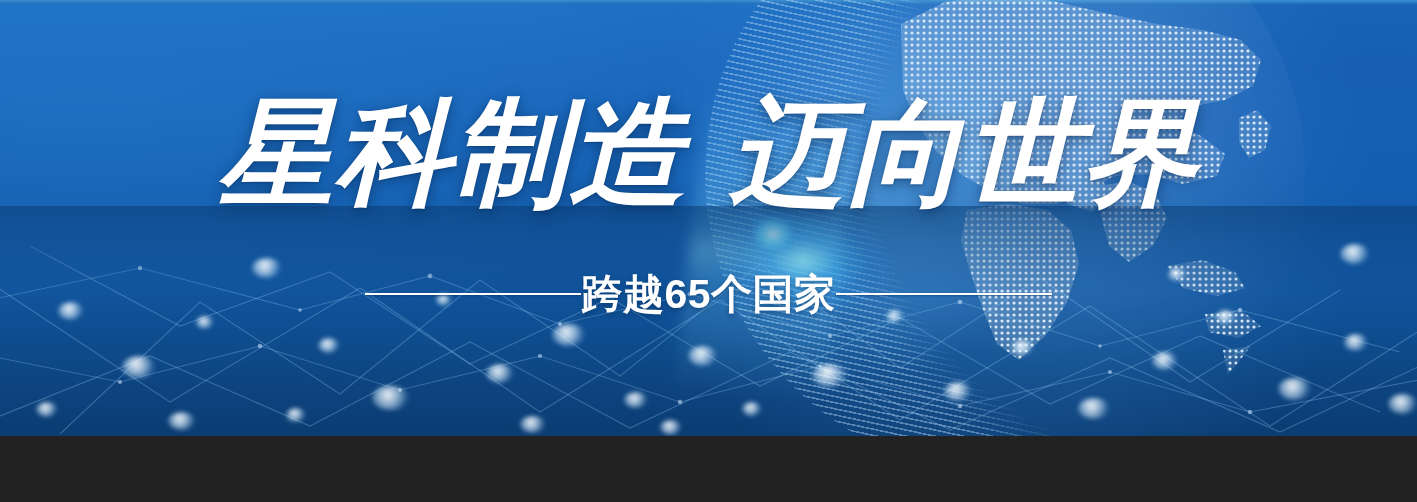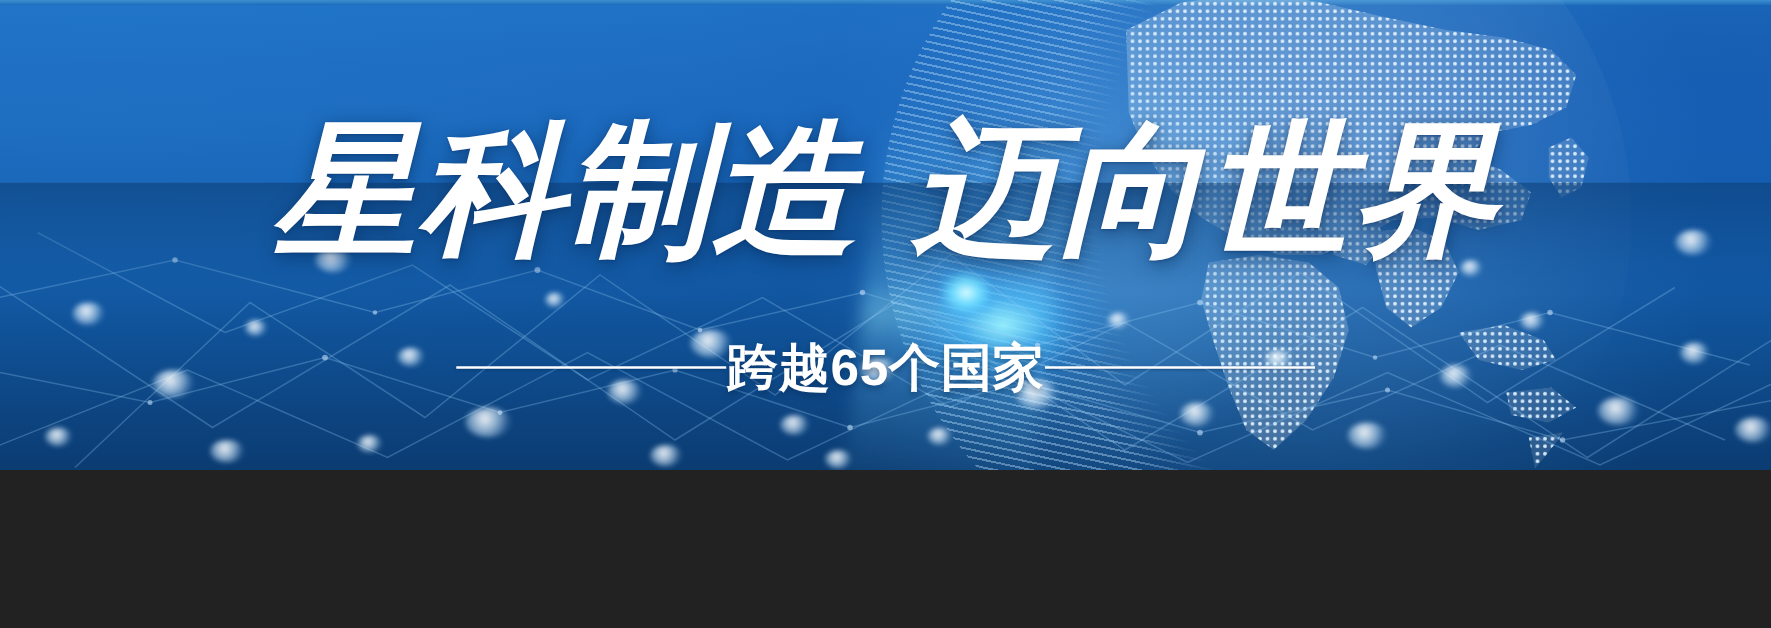--- a/index.html
+++ b/index.html
@@ -3,21 +3,21 @@
 <meta charset="utf-8">
 <title>Banner</title>
 <style>
   * { margin:0; padding:0; box-sizing:border-box; }
   html,body{ background:#222; }
   body{ font-family:"Liberation Sans","DejaVu Sans",sans-serif; }
 
   .banner{
     position:relative;
     width:1417px;
-    height:376px;
+    height:436px;
     overflow:hidden;
     background:#404040;
     isolation:isolate;
   }
 
   
   .bg-base{
     position:absolute; inset:0;
     background:
       linear-gradient(180deg,

